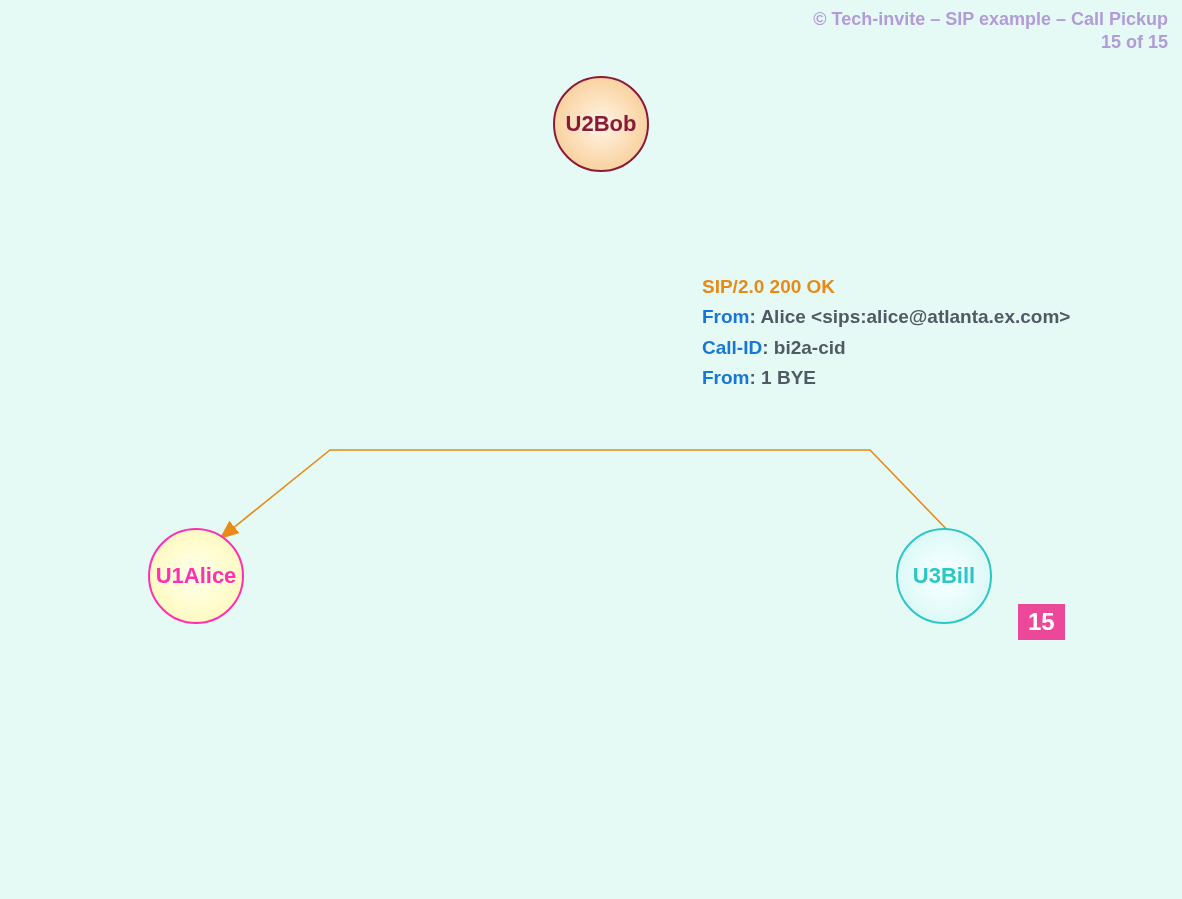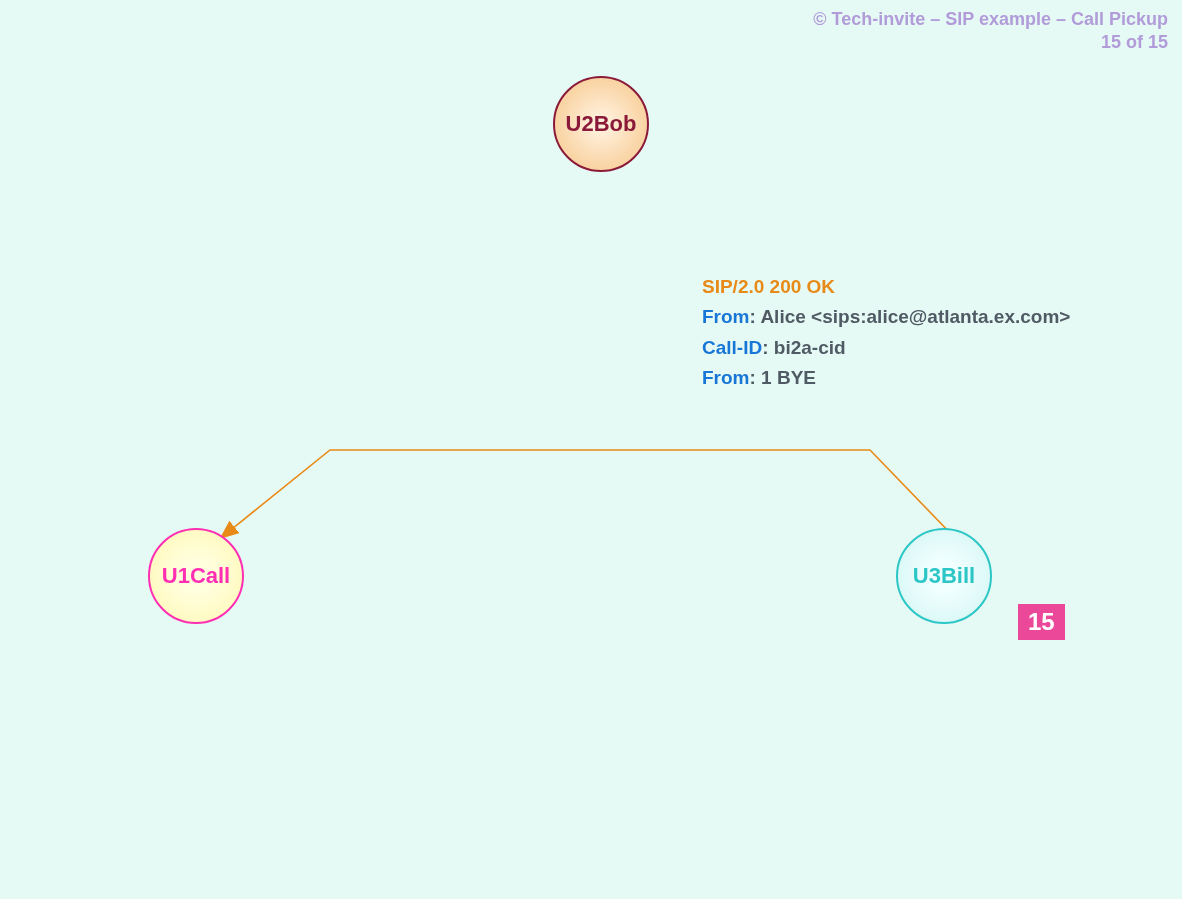--- a/index.html
+++ b/index.html
@@ -107,21 +107,21 @@
     <polyline points="955,538 870,450 330,450 222,537" fill="none" stroke="#e88a17" stroke-width="1.6" marker-end="url(#arrowhead)"></polyline>
   </svg>
 
   <div class="node node-u2" style="left:553px; top:76px;">
     <span>U2</span>
     <span>Bob</span>
   </div>
 
   <div class="node node-u1" style="left:148px; top:528px;">
     <span>U1</span>
-    <span>Call</span>
+    <span>Alice</span>
   </div>
 
   <div class="node node-u3" style="left:896px; top:528px;">
     <span>U3</span>
     <span>Bill</span>
   </div>
 
   <div class="step-badge" style="left:1018px; top:604px;">15</div>
 
   <div class="sip-block" style="left:702px; top:272px;">

